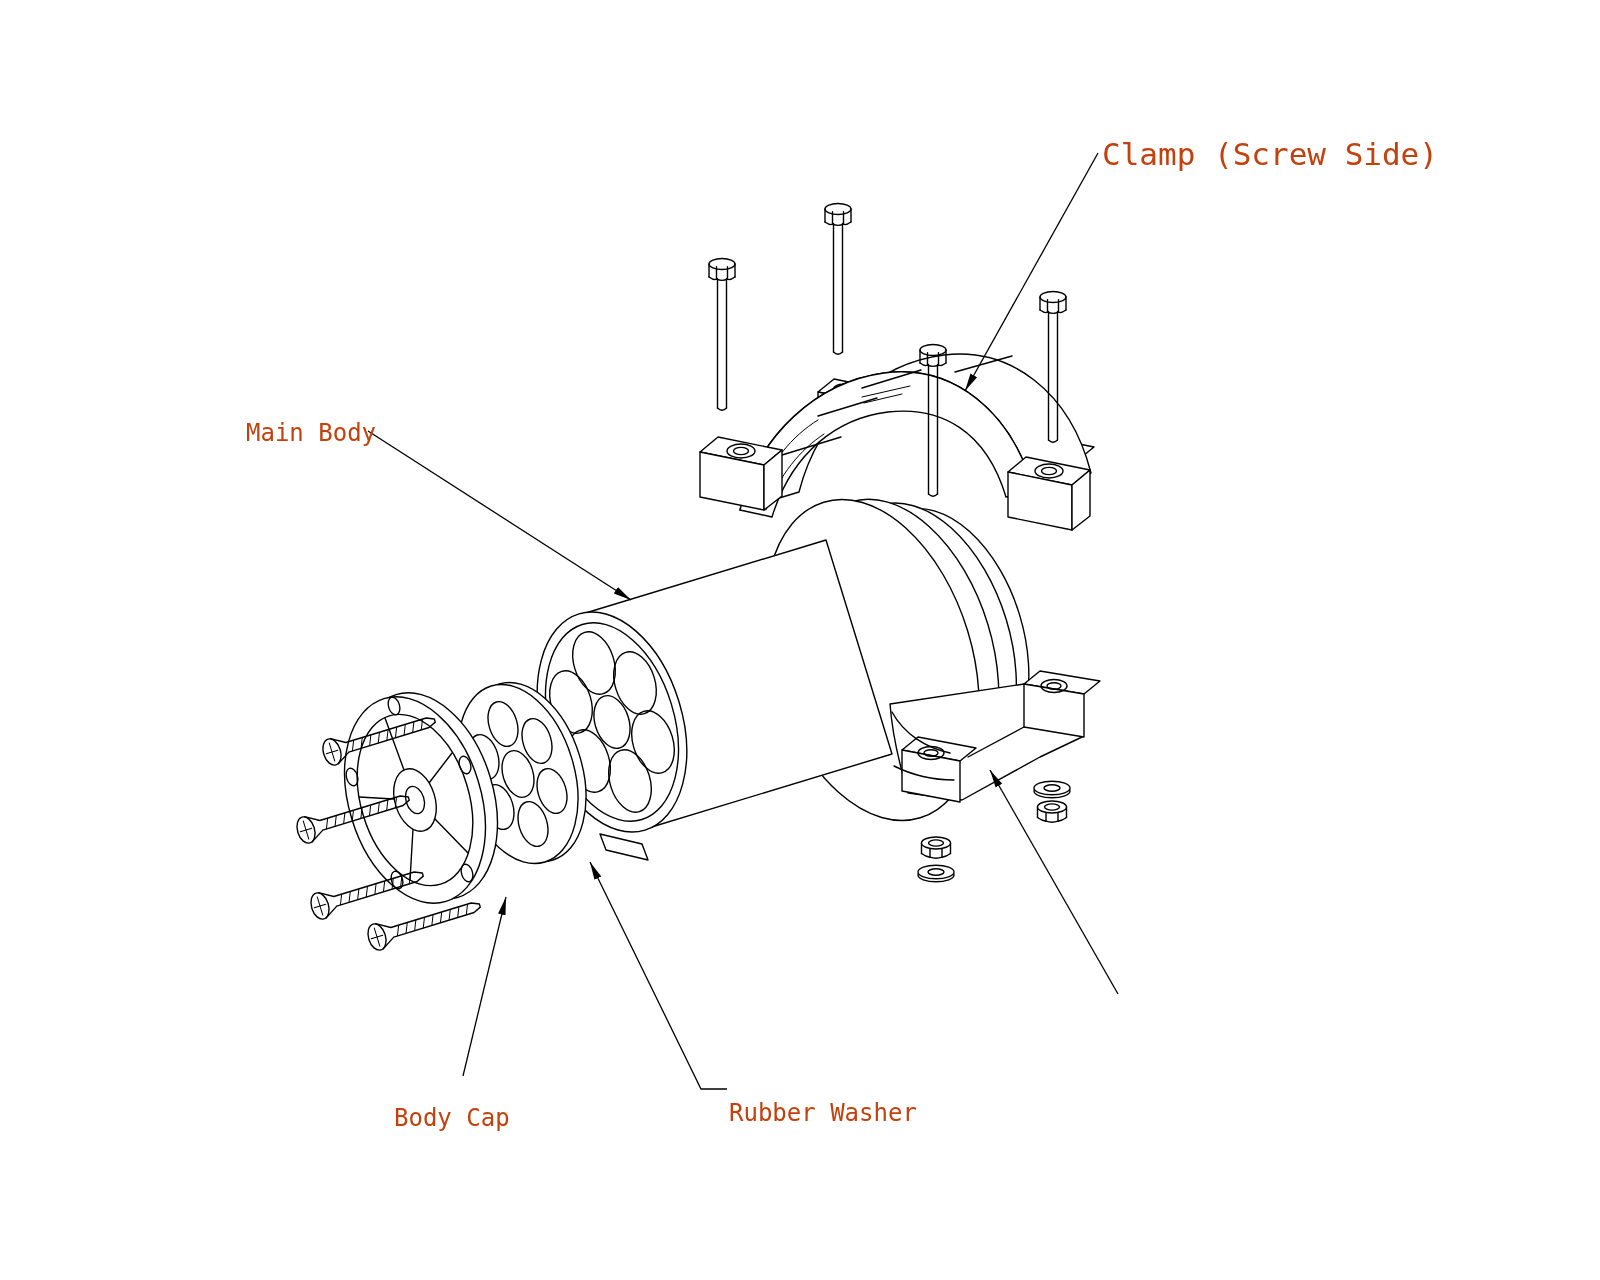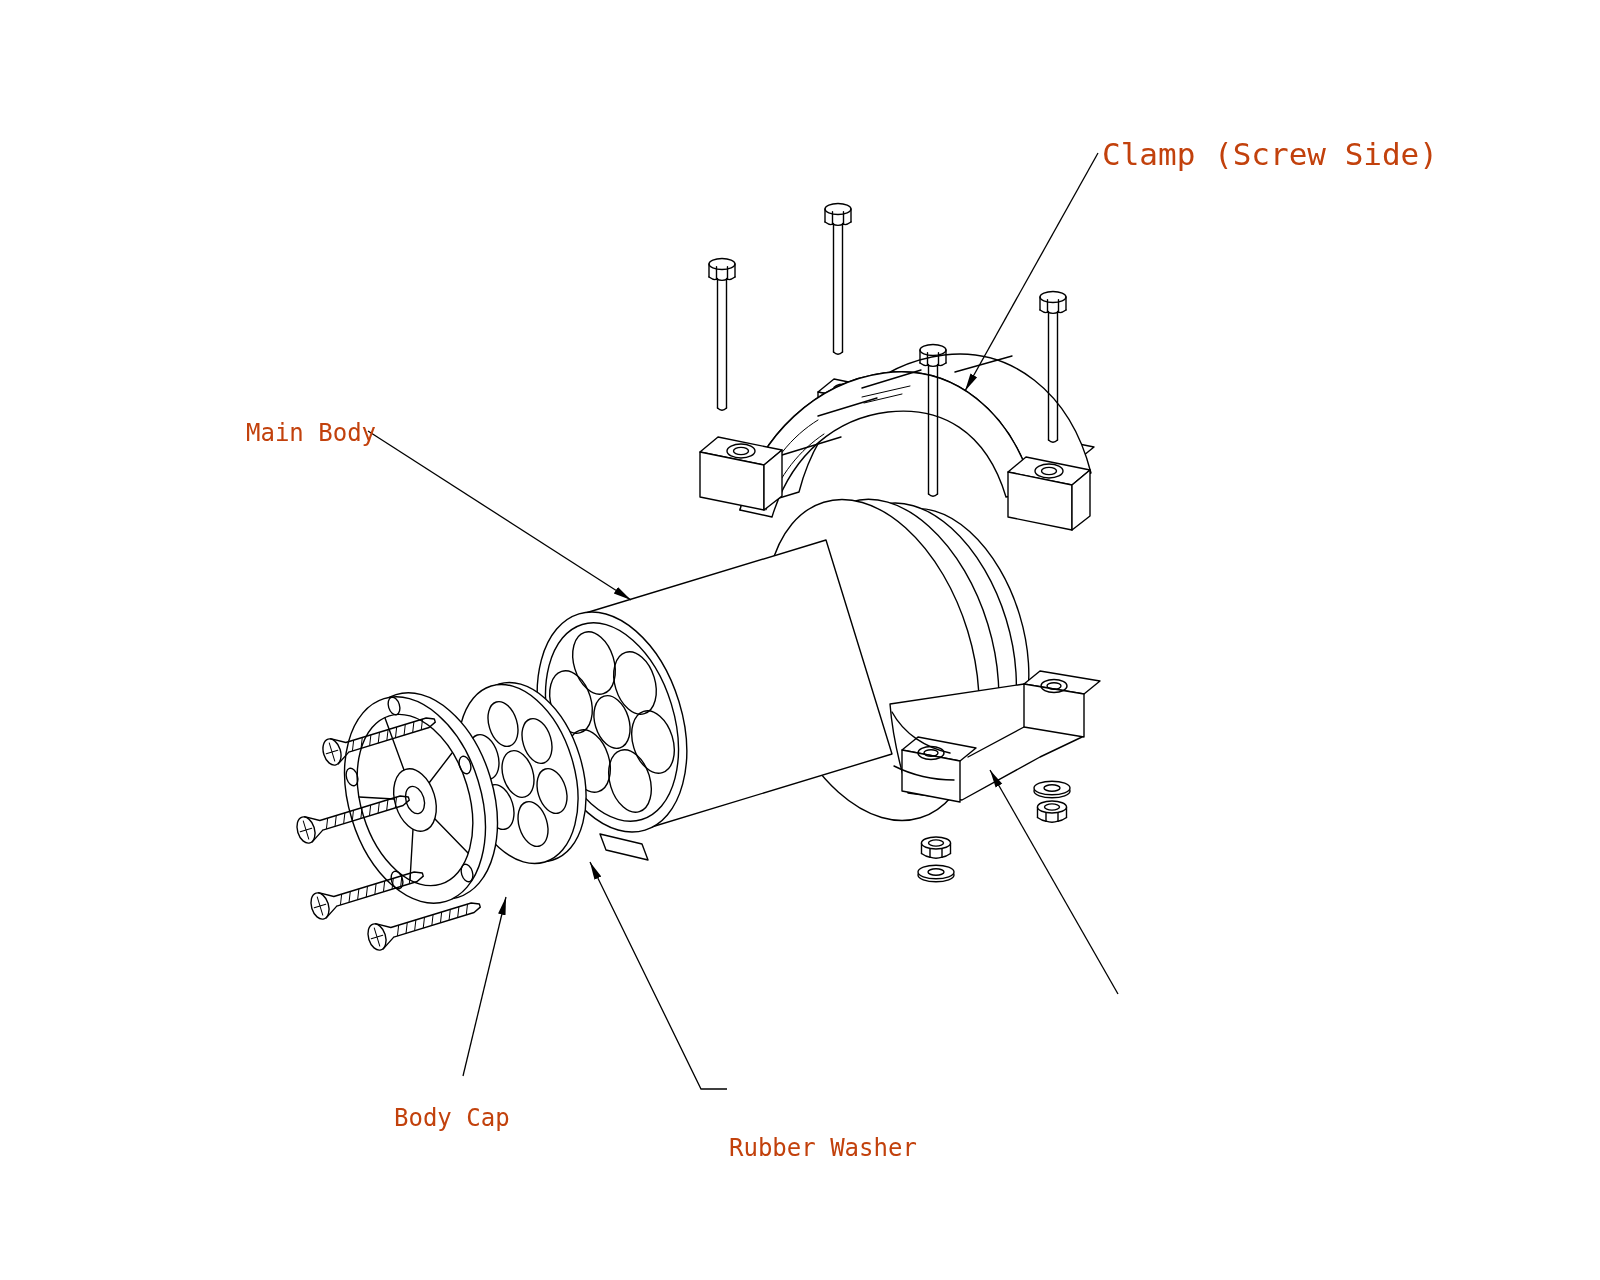--- a/index.html
+++ b/index.html
@@ -206,14 +206,14 @@
       <path d="M368,431 L631,600" class="ld" marker-end="url(#arw)"></path>
       <path d="M1118,994 L990,770" class="ld" marker-end="url(#arw)"></path>
       <path d="M463,1076 L506,897" class="ld" marker-end="url(#arw)"></path>
       <path d="M727,1089 L701,1089 L590,862" class="ld" marker-end="url(#arw)"></path>
     </g>
   </svg>
 
   <div class="part-label lg" style="left:1102px;top:136px;">Clamp (Screw Side)</div>
   <div class="part-label md" style="left:246px;top:419px;">Main Body</div>
   <div class="part-label md" style="left:346px;top:1104px;margin-left:48px;">Body Cap</div>
-  <div class="part-label md" style="left:729px;top:1134px;">Rubber Washer</div>
+  <div class="part-label md" style="left:729px;top:1099px;">Rubber Washer</div>
 </div>
 
 </body></html>

